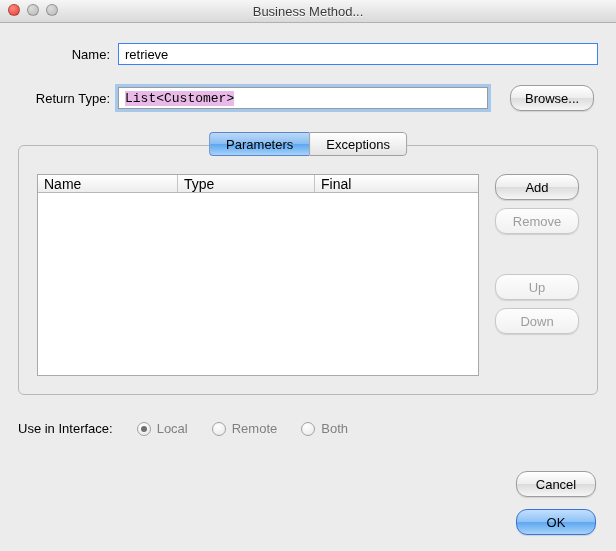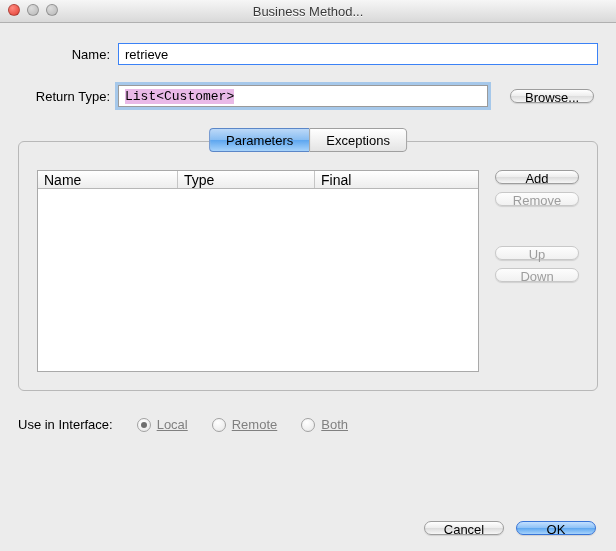--- a/index.html
+++ b/index.html
@@ -94,21 +94,21 @@
   }
   .return-input-wrap .highlighted {
     background: #e9b9e7;
     padding: 0 0;
     font-family: Liberation Mono, monospace;
   }
 
   
   .push-button {
     min-width: 80px;
-    height: 14px;
+    height: 26px;
     border-radius: 11px;
     border: 1px solid #9d9d9d;
     background: linear-gradient(to bottom, #ffffff 0%, #ededed 50%, #dcdcdc 51%, #f6f6f6 100%);
     font-size: 13px;
     font-family: inherit;
     padding: 0 14px;
     box-shadow: 0 1px 1px rgba(0,0,0,0.12);
     cursor: default;
   }
   .push-button.default {
@@ -209,21 +209,20 @@
     gap: 24px;
   }
   .interface-row .ilabel {
     padding-left: 0;
   }
   .radio-opt {
     display: flex;
     align-items: center;
     gap: 6px;
     color: #808080;
-    text-decoration: underline;
   }
   .radio {
     width: 14px;
     height: 14px;
     border-radius: 50%;
     border: 1px solid #a2a2a2;
     background: radial-gradient(circle at 40% 30%, #ffffff, #e6e6e6);
     position: relative;
     box-sizing: border-box;
   }
@@ -238,20 +237,21 @@
     left: 3px;
   }
 
   
   .footer {
     position: absolute;
     bottom: 16px;
     right: 20px;
     display: flex;
     gap: 12px;
+    flex-direction: column;
   }
 </style>
 </head>
 <body>
 
 <div class="titlebar">
   <div class="traffic">
     <div class="dot red"></div>
     <div class="dot yellow"></div>
     <div class="dot green"></div>

